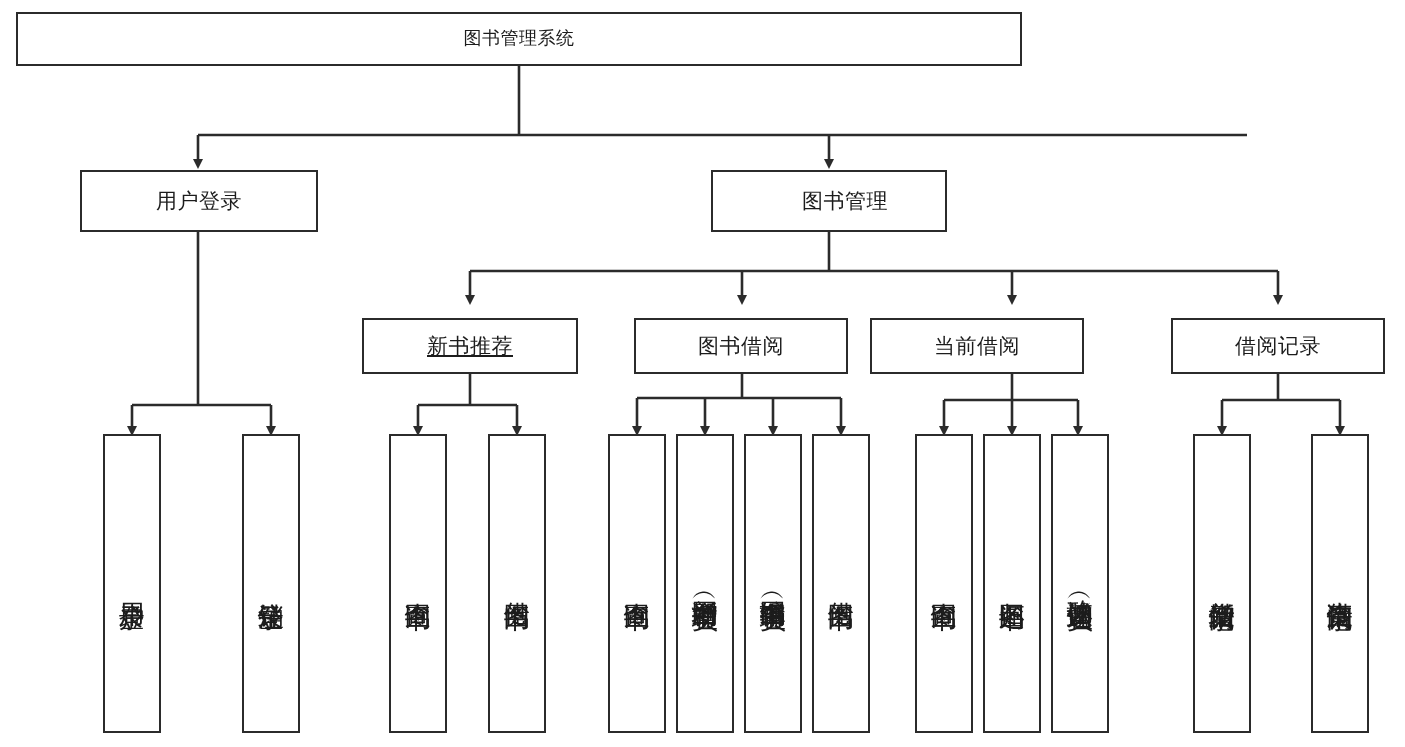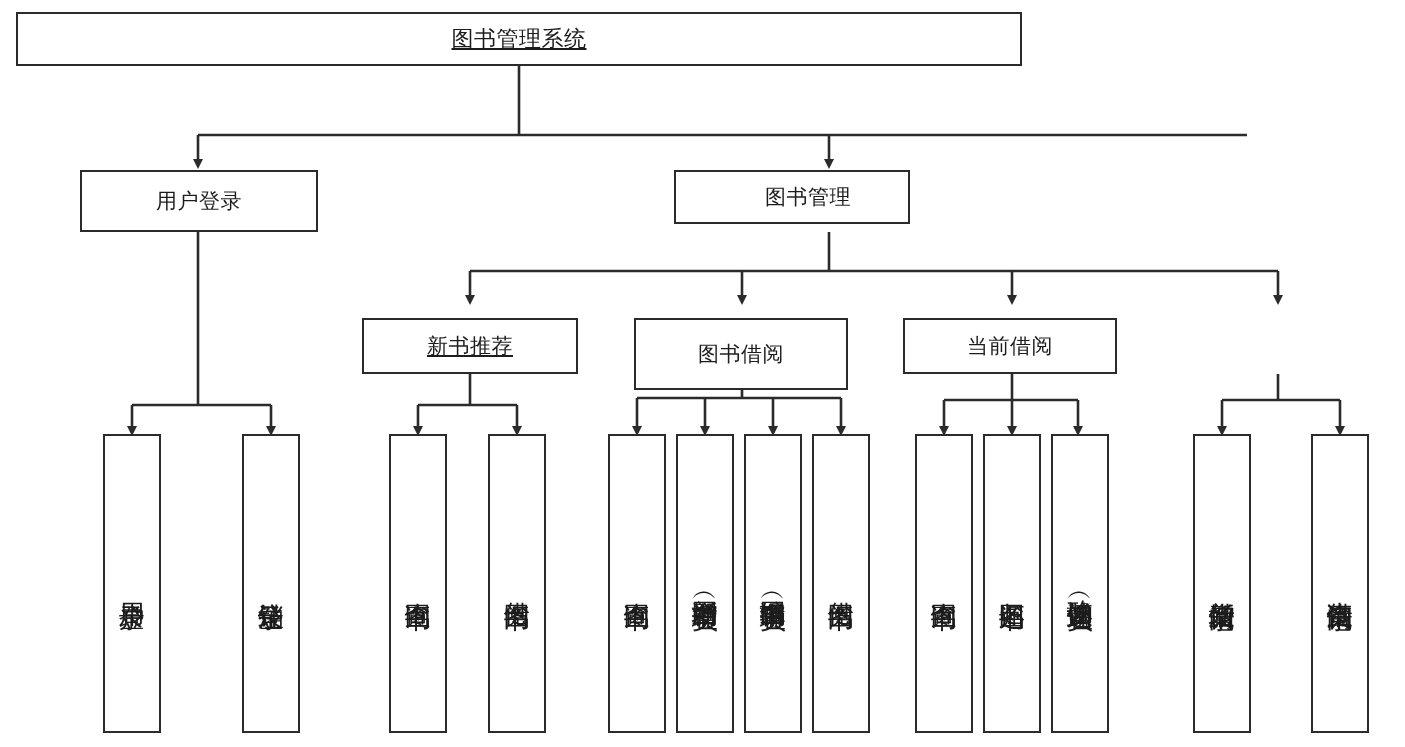--- a/index.html
+++ b/index.html
@@ -42,22 +42,21 @@
     text-align: center;
     line-height: 1.18;
     letter-spacing: 0.5px;
   }
   
   .node.horiz .label {
     font-size: 21px;
     white-space: nowrap;
   }
   .node.root .label {
-    font-size: 22px;
-    text-decoration: underline;
+    font-size: 18px;
   }
   
   .node.vert {
     align-items: center;
     justify-content: center;
     padding: 6px 0;
   }
   .node.vert .label {
     writing-mode: vertical-rl;
     text-orientation: upright;
@@ -134,32 +133,35 @@
     </g>
   </svg>
 
   <div class="node horiz root" style="left:16px; top:12px; width:1006px; height:54px;">
     <span class="label">图书管理系统</span>
   </div>
 
   <div class="node horiz" style="left:80px; top:170px; width:238px; height:62px;">
     <span class="label">用户登录</span>
   </div>
-  <div class="node horiz" style="left:674px; top:170px; width:236px; height:54px;padding-left:32px;">
+  <div class="node horiz" style="left:711px; top:170px; width:236px; height:62px;padding-left:32px;">
     <span class="label">图书管理</span>
   </div>
 
   <div class="node horiz" style="left:362px; top:318px; width:216px; height:56px;text-decoration:underline;">
     <span class="label">新书推荐</span>
   </div>
-  <div class="node horiz" style="left:634px; top:318px; width:214px; height:72px;">
+  <div class="node horiz" style="left:634px; top:318px; width:214px; height:56px;">
     <span class="label">图书借阅</span>
   </div>
-  <div class="node horiz" style="left:903px; top:318px; width:214px; height:56px;">
+  <div class="node horiz" style="left:870px; top:318px; width:214px; height:56px;">
     <span class="label">当前借阅</span>
+  </div>
+  <div class="node horiz" style="left:1171px; top:318px; width:214px; height:56px;">
+    <span class="label">借阅记录</span>
   </div>
 
   <div class="node vert" style="left:103px; top:434px; width:58px; height:299px;">
     <span class="label">用户登录</span>
   </div>
   <div class="node vert" style="left:242px; top:434px; width:58px; height:299px;">
     <span class="label">注销登录</span>
   </div>
 
   <div class="node vert" style="left:389px; top:434px; width:58px; height:299px;">

